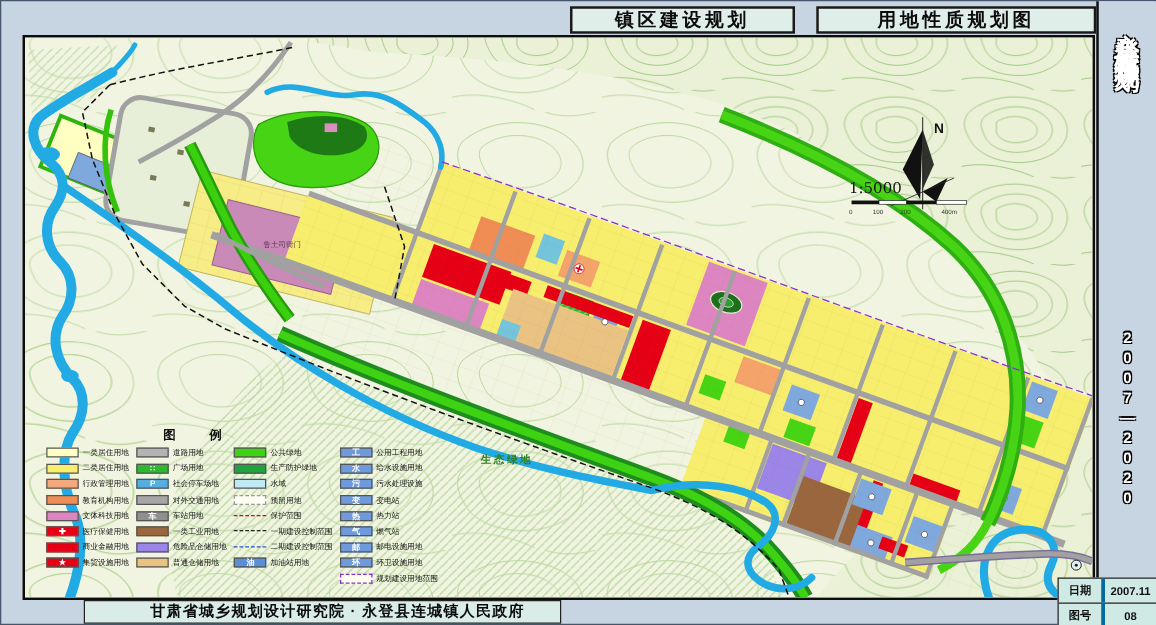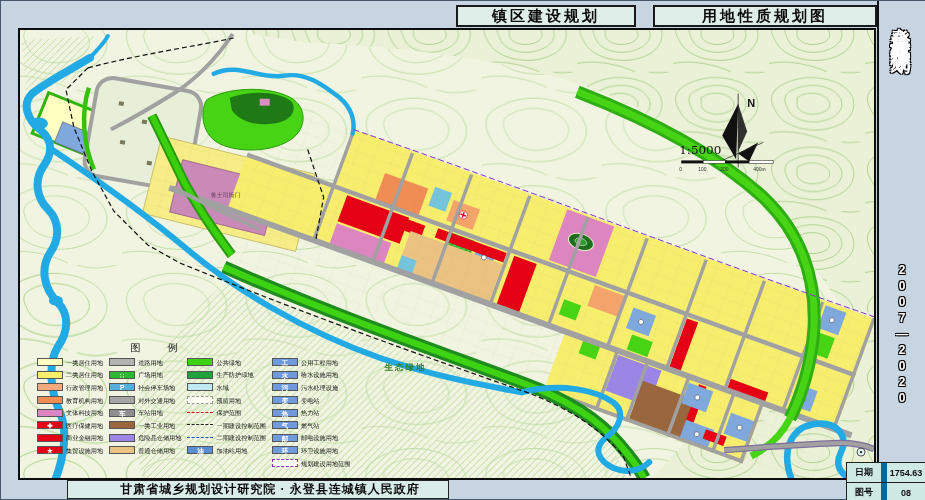--- a/index.html
+++ b/index.html
@@ -14,27 +14,27 @@
   .sidebar{position:absolute;left:876px;top:0;width:49px;height:500px;background:#c7d4e1;border-left:2px solid #101010;box-sizing:border-box;}
   .v-title{position:absolute;left:9px;top:10px;writing-mode:vertical-rl;text-orientation:upright;
     font-size:20px;font-weight:bold;color:#fff;letter-spacing:3px;
     text-shadow:-1px -1px 0 #000,1px -1px 0 #000,-1px 1px 0 #000,1px 1px 0 #000;}
   .v-period{position:absolute;left:16px;top:262px;writing-mode:vertical-rl;text-orientation:upright;
     font-size:12px;font-weight:bold;color:#fff;letter-spacing:2px;
     text-shadow:-1px -1px 0 #000,1px -1px 0 #000,-1px 1px 0 #000,1px 1px 0 #000;}
   .info-table{position:absolute;left:845px;top:461px;width:80px;height:39px;border:1px solid #222;box-sizing:border-box;background:#cfe9e4;font-weight:bold;color:#111;}
   .info-row{display:flex;height:19px;border-bottom:1px solid #222;}
   .info-row:last-child{border-bottom:none;}
-  .info-cell-l{width:34px;border-right:6px solid #0369a1;display:flex;align-items:center;justify-content:center;font-size:9px;}
+  .info-cell-l{width:34px;border-right:3px solid #0369a1;display:flex;align-items:center;justify-content:center;font-size:9px;}
   .info-cell-v{flex:1;display:flex;align-items:center;justify-content:center;font-size:9px;}
   .credit{position:absolute;left:66px;top:479px;width:382px;height:19px;background:#d9ece7;border:1px solid #222;box-sizing:border-box;
     display:flex;align-items:center;justify-content:center;font-size:12px;font-weight:bold;letter-spacing:1px;color:#0c0c0c;padding-left:24px;}
   
   .legend{position:absolute;left:36px;top:340px;width:256px;pointer-events:none;}
-  .ltitle{width:190px;margin:0 0 1px 28px;text-align:center;font-size:10px;font-weight:normal;letter-spacing:12px;color:#111;}
+  .ltitle{width:190px;margin:0 0 1px 28px;text-align:center;font-size:10px;font-weight:bold;letter-spacing:12px;color:#111;}
   .lcols{display:flex;gap:6px;}
   .lcol{display:flex;flex-direction:column;}
   .lrow{display:flex;align-items:center;height:12.6px;}
   .lsw{position:relative;flex:0 0 26px;width:26px;height:8px;border:0.5px solid #555;box-sizing:border-box;background:#fff;}
   .lsw b{position:absolute;left:0;top:-1px;width:100%;text-align:center;font-size:6.5px;line-height:10px;color:#fff;font-weight:bold;}
   .lsw.line{border:none;background:transparent;}
   .lsw.line i{display:block;margin-top:3px;border-top:1.6px dashed #e60016;}
   .lsw.dashbox{background:#fdfdf2;border:1px dashed #999;}
   .llb{margin-left:3px;font-size:6.2px;line-height:7px;color:#111;white-space:nowrap;}
 </style>
@@ -455,21 +455,21 @@
   </div>
 
   <div class="sidebar">
     <div class="v-title">永登县连城镇总体规划</div>
     <div class="v-period">2007—2020</div>
   </div>
 
   <div class="info-table">
     <div class="info-row">
       <div class="info-cell-l">日期</div>
-      <div class="info-cell-v">1754.63</div>
+      <div class="info-cell-v">2007.11</div>
     </div>
     <div class="info-row">
       <div class="info-cell-l">图号</div>
       <div class="info-cell-v">08</div>
     </div>
   </div>
 
   <div class="credit">
     <span>甘肃省城乡规划设计研究院 · 永登县连城镇人民政府</span>
   </div>

